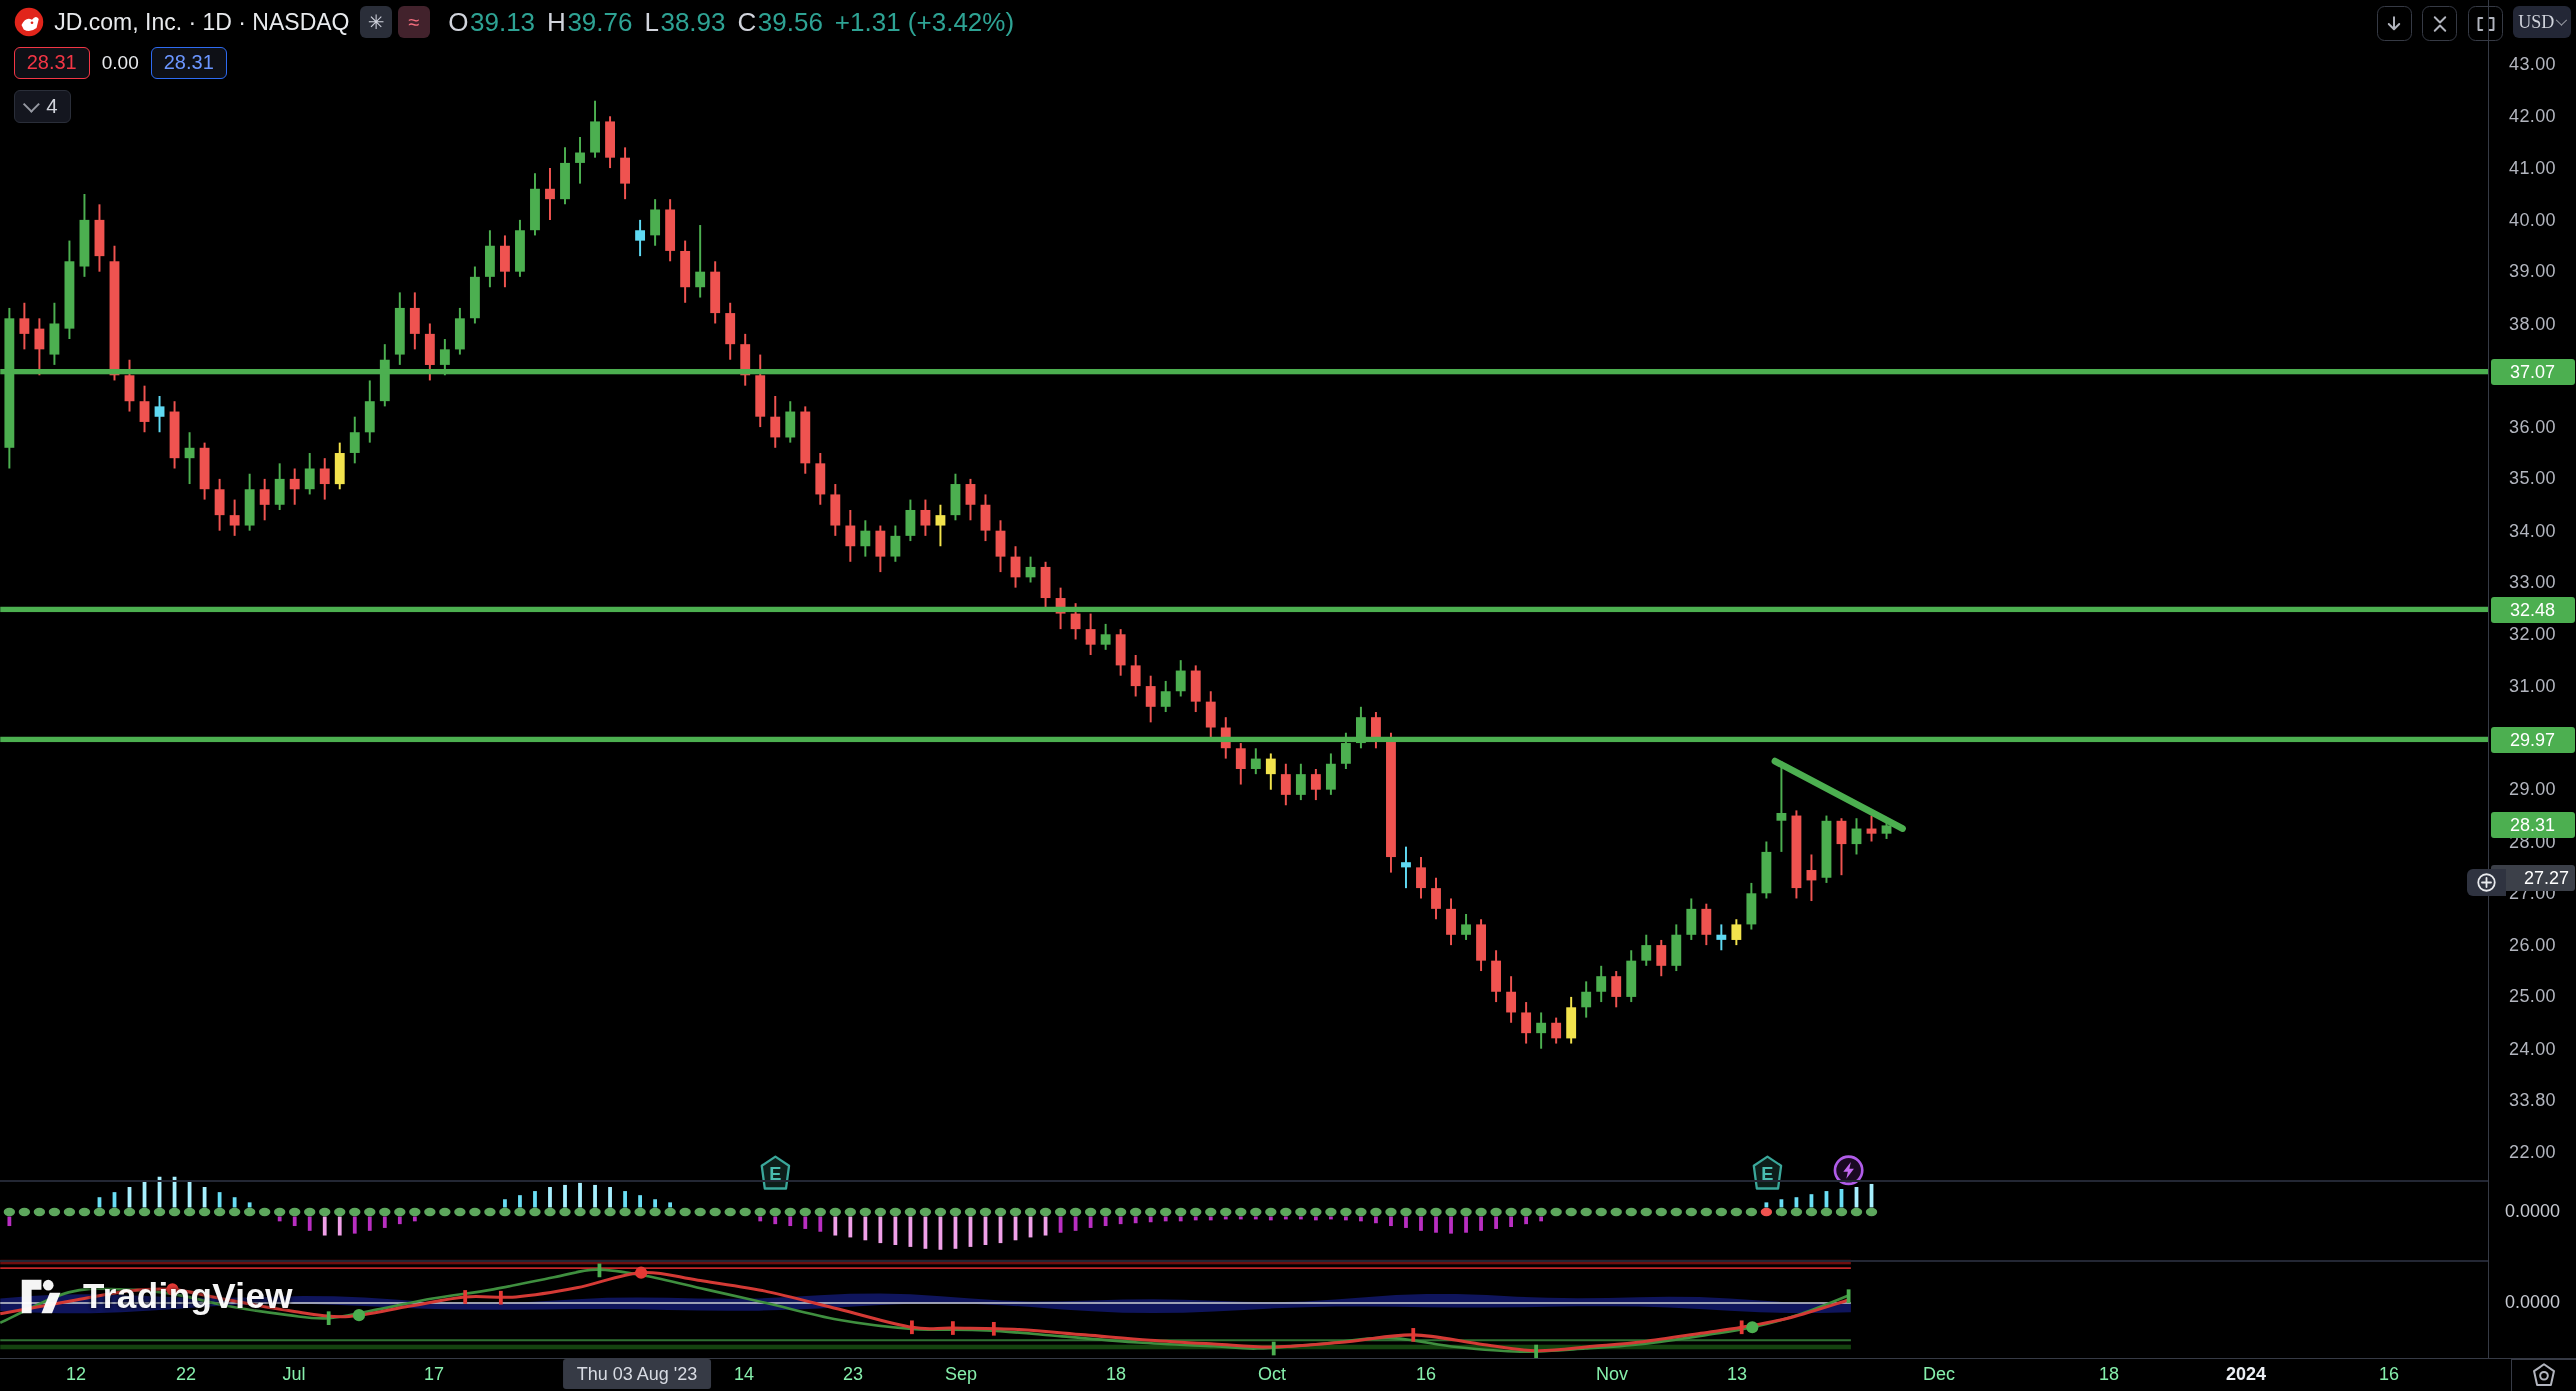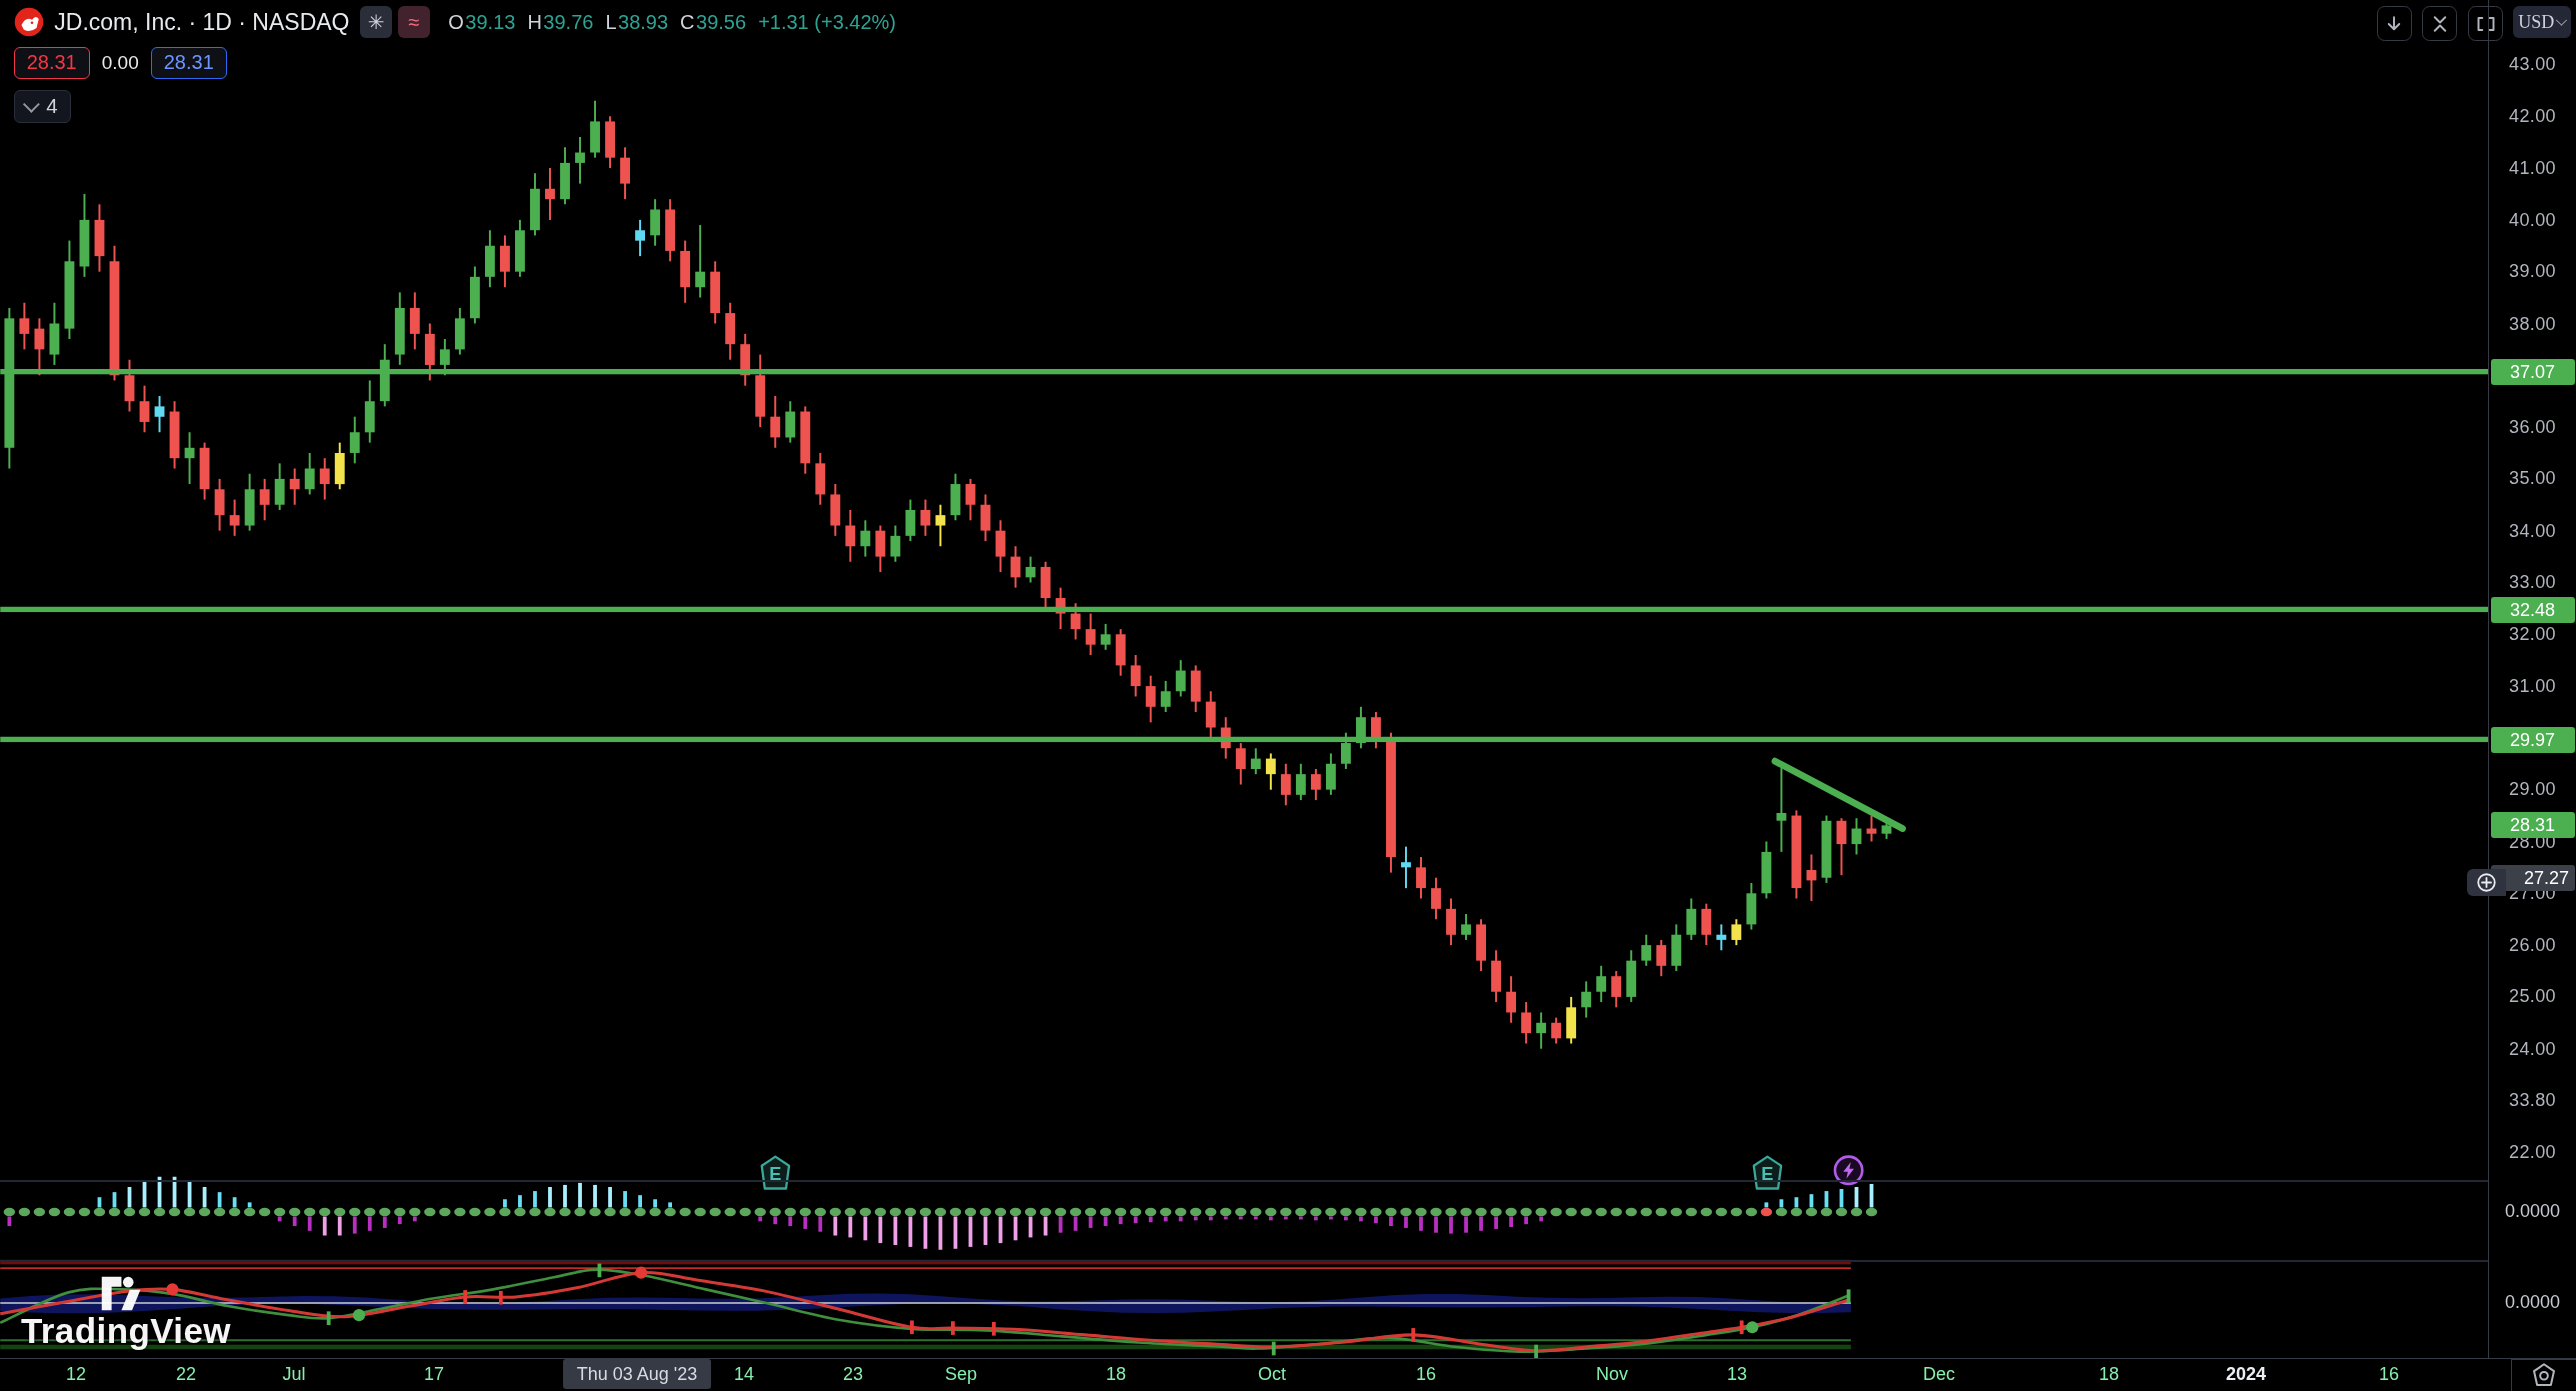--- a/index.html
+++ b/index.html
@@ -26,21 +26,21 @@
   #corner-cell { position:absolute; left:2511px; top:1359px; width:65px; height:32px;
     border-left:1.5px solid #363a45; z-index:3; display:flex; align-items:center; justify-content:center; }
   
   #legend { position:absolute; left:13.7px; top:6px; z-index:6; }
   .lrow { display:flex; align-items:center; gap:10.6px; }
   #symbol-title { color:#e8eaed; font-size:23px; }
   .mini-ic { width:32px; height:32px; border-radius:6px; display:flex; align-items:center;
     justify-content:center; font-size:20px; }
   #flake-btn { background:#2a2e39; color:#cfd2dc; }
   #approx-btn { background:#42222c; color:#f36e7e; margin-left:-4.6px; }
-  #ohlc { display:flex; gap:12px; font-size:20px; margin-left:7.6px; }
+  #ohlc { display:flex; gap:12px; font-size:26px; margin-left:7.6px; }
   #ohlc .k { color:#d1d4dc; }
   #ohlc .v { color:#2ea394; margin-left:1.5px; }
   #ohlc .chg { color:#2ea394; }
   #badges-row { margin-top:9px; display:flex; align-items:center; gap:12px; }
   .pl-badge { height:32px; border-radius:6px; padding:0 12px; font-size:20px; line-height:29px;
     background:rgba(18,20,28,.8); }
   .pl-badge.red { border:1.5px solid #f23645; color:#f23645; }
   .pl-badge.blue { border:1.5px solid #2e6bf2; color:#6b96ff; }
   #zero-val { color:#e8eaed; font-size:19px; }
   #count-btn { margin-top:10.6px; display:inline-flex; align-items:center; gap:7.6px; height:33px;
@@ -53,22 +53,22 @@
   .ghost-btn { width:35px; height:35px; border:1.5px solid #363a45; border-radius:7.6px;
     display:flex; align-items:center; justify-content:center; color:#b2b5be; }
   #usd-btn { position:absolute; right:4.6px; top:6px; width:58px; height:32px; background:#232736;
     border-radius:6px; color:#d1d4dc; font-size:18px; display:flex; align-items:center;
     justify-content:center; gap:4.6px; z-index:6;font-family:Liberation Serif, serif; }
   #usd-btn .chev { width:7.6px; height:7.6px; border-width:1.5px; }
   
   #alert-plus { position:absolute; left:2467px; top:869px; width:39px; height:27px; background:#2f3340;
     border-radius:6px 0 0 6px; display:flex; align-items:center; justify-content:center; z-index:5; }
   
-  #watermark { position:absolute; left:21px; top:1276px; display:flex; align-items:center; gap:0;
-    z-index:2; opacity:.96;flex-direction:column; }
+  #watermark { position:absolute; left:21px; top:1276px; display:flex; align-items:center; gap:12px;
+    z-index:2; opacity:.96; }
   #watermark .wm-text { color:#fff; font-size:35px; font-weight:bold; letter-spacing:0.4px;
     text-shadow:0 0 4.6px rgba(0,0,0,.9); }
   .pane-zero { position:absolute; left:0; width:100%; text-align:center; font-size:18px; color:#c6c9d1; }
 </style>
 </head>
 <body>
 
 <div id="stage">
 
   <svg id="chart-svg" width="2511" height="1391" viewBox="0 0 3310 1834">

